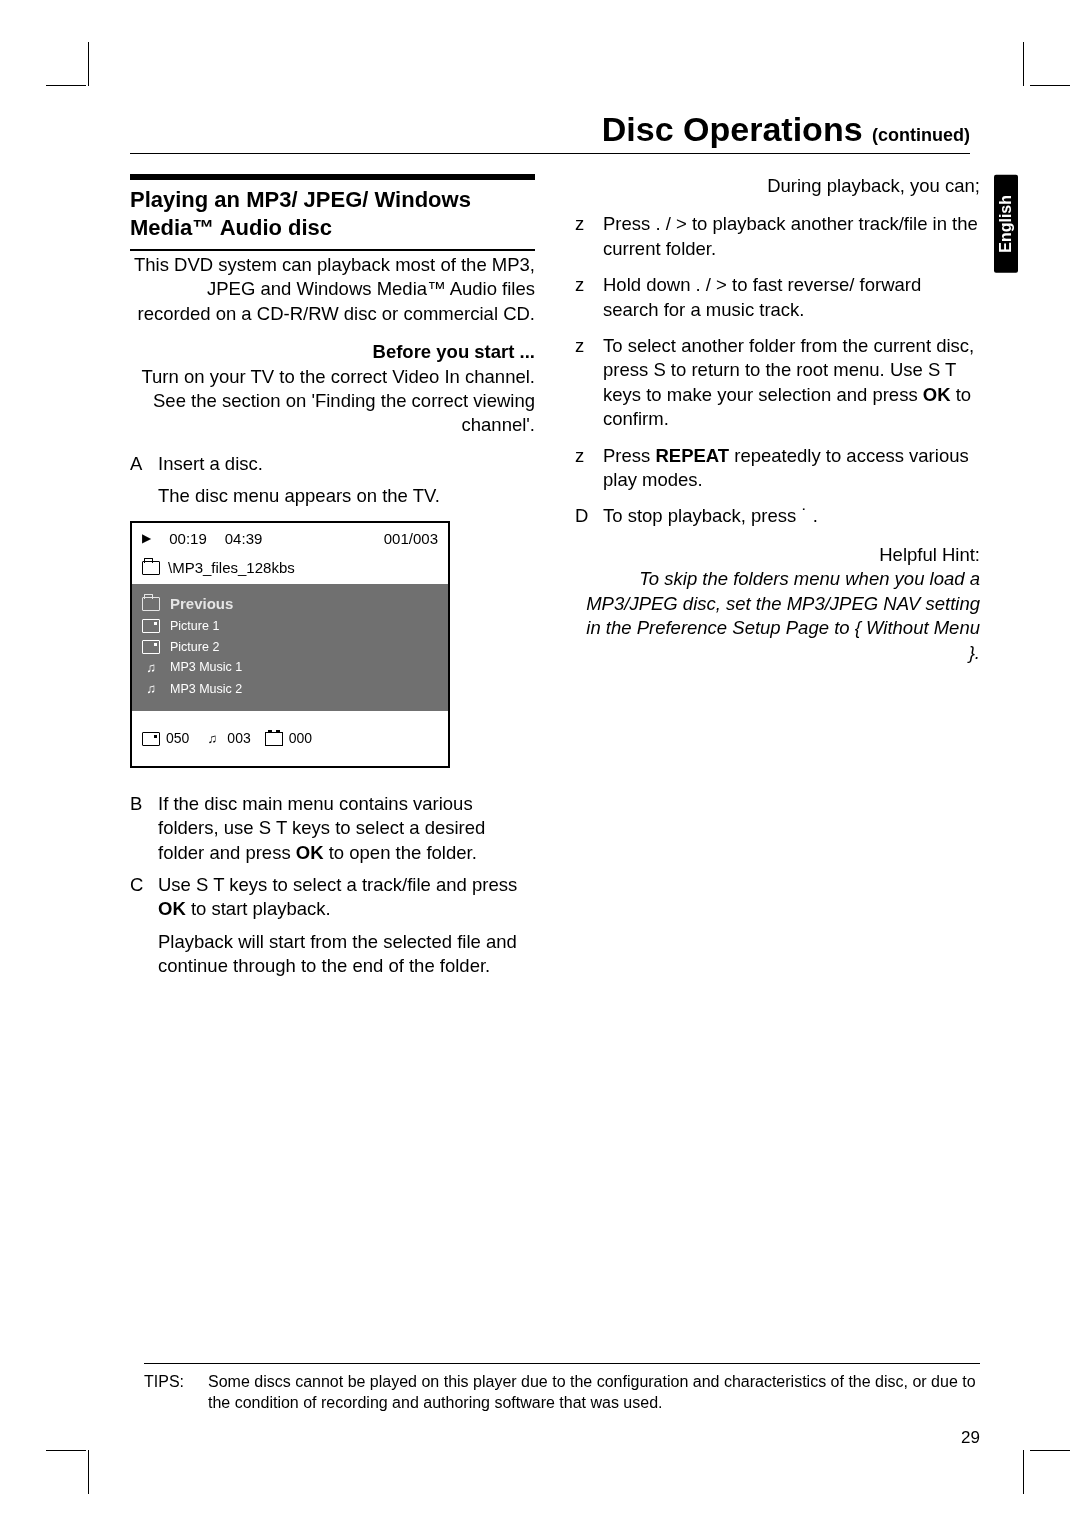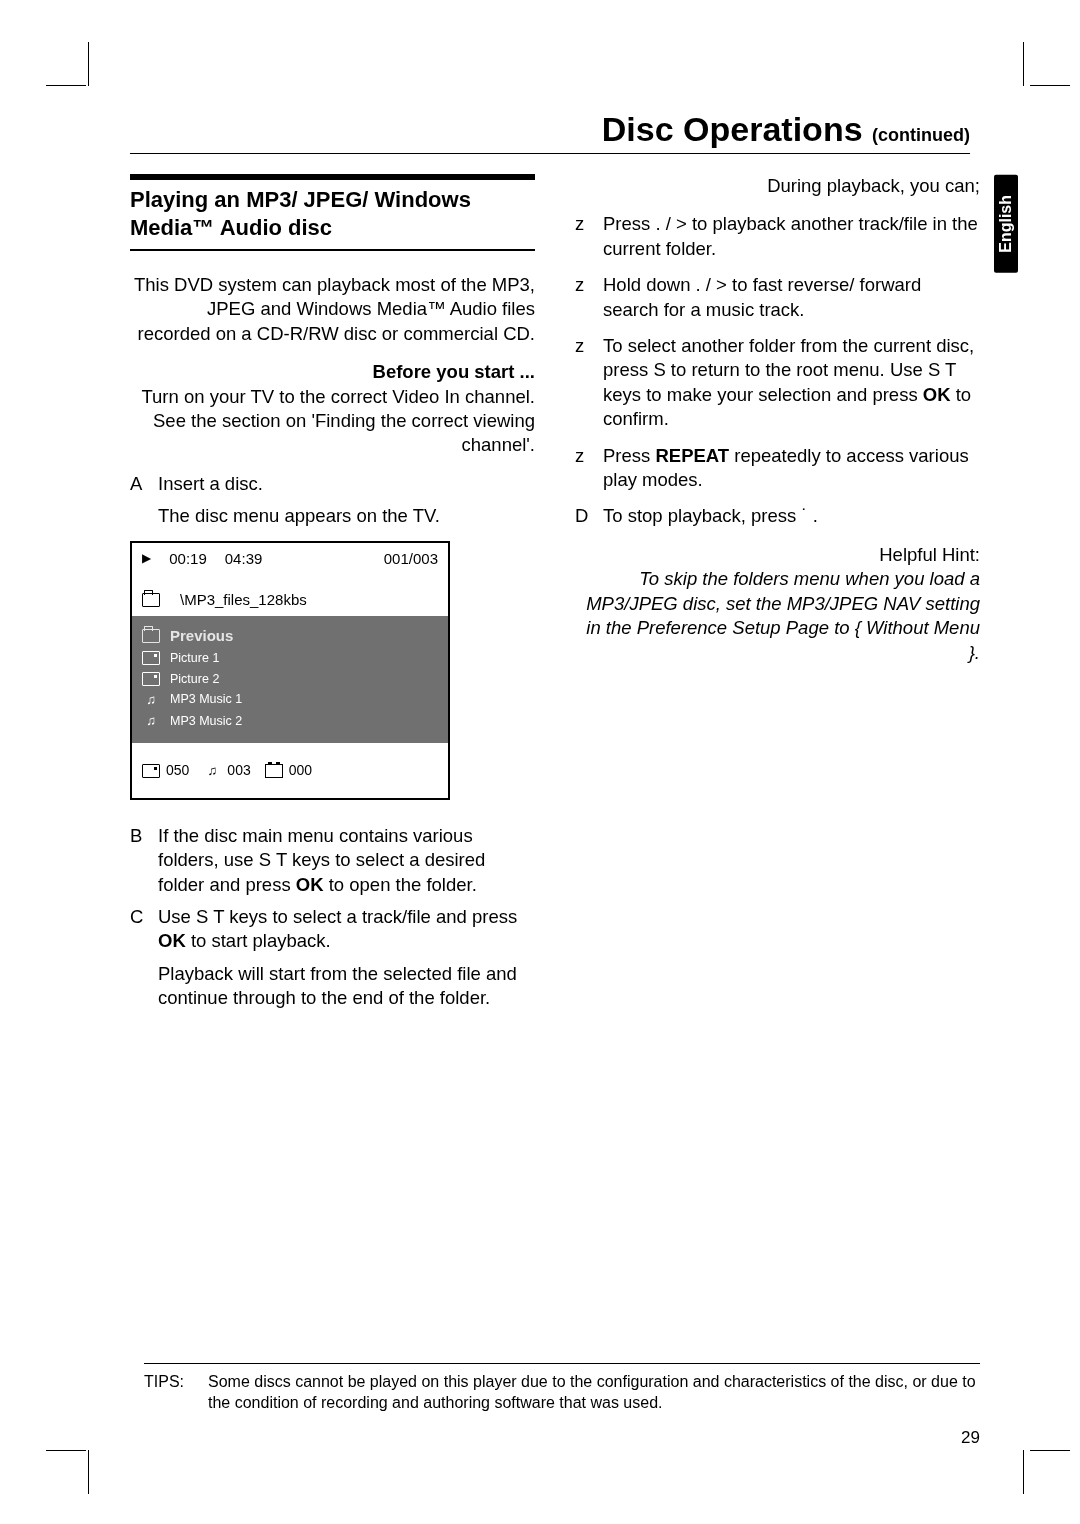--- a/index.html
+++ b/index.html
@@ -54,21 +54,21 @@
   .col { flex: 1; font-size: 18.5px; line-height: 1.32; }
 
   .section-head {
     border-top: 6px solid #000;
     padding-top: 6px;
     border-bottom: 2px solid #000;
     padding-bottom: 8px;
     font-weight: 700;
     font-size: 22px;
     line-height: 1.25;
-    margin-bottom: 22px;
+    margin-bottom: 2px;
   }
   .col p { margin-bottom: 14px; text-align: right; }
   .col .bys { font-weight: 700; margin-bottom: 2px; }
 
   .step { display: flex; margin-bottom: 8px; }
   .step .marker { width: 28px; flex: 0 0 28px; }
   .step .body { flex: 1; }
   .arrow-block { display: flex; margin-bottom: 6px; }
   .arrow-block .arrow { width: 28px; flex: 0 0 28px; }
   .arrow-block .body { flex: 1; }
@@ -109,24 +109,23 @@
     border-bottom: 0;
     background: #fff;
     color: #000;
   }
   .dm-row1 .play { font-size: 12px; }
   .dm-row2 {
     display: flex;
     align-items: center;
     padding: 4px 10px 6px 10px;
     font-size: 15px;
-    gap: 20px;
+    gap: 8px;
     background: #fff;
     color: #000;
-    margin-top: 12px;
   }
   .dm-body {
     background: #707070;
     color: #fff;
     padding: 8px 10px 12px 10px;
   }
   .dm-item {
     display: flex;
     align-items: center;
     gap: 10px;

